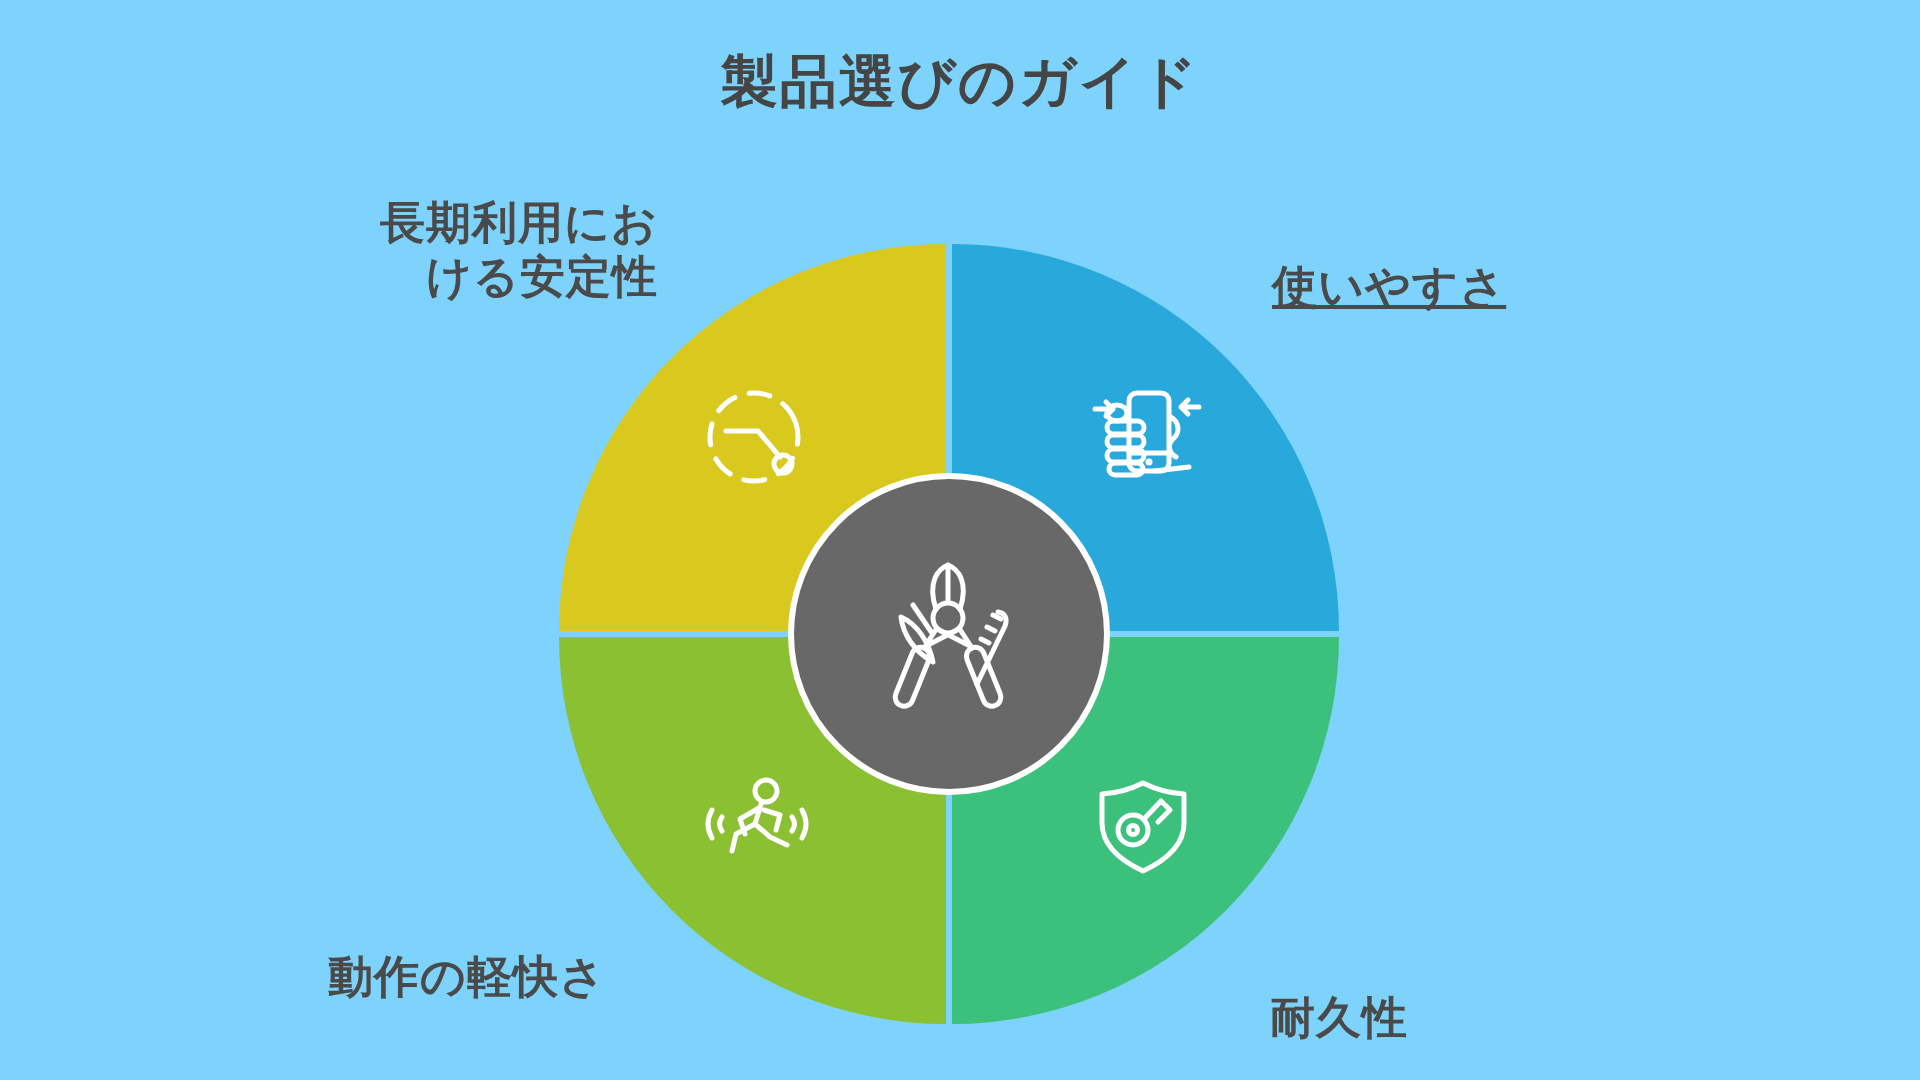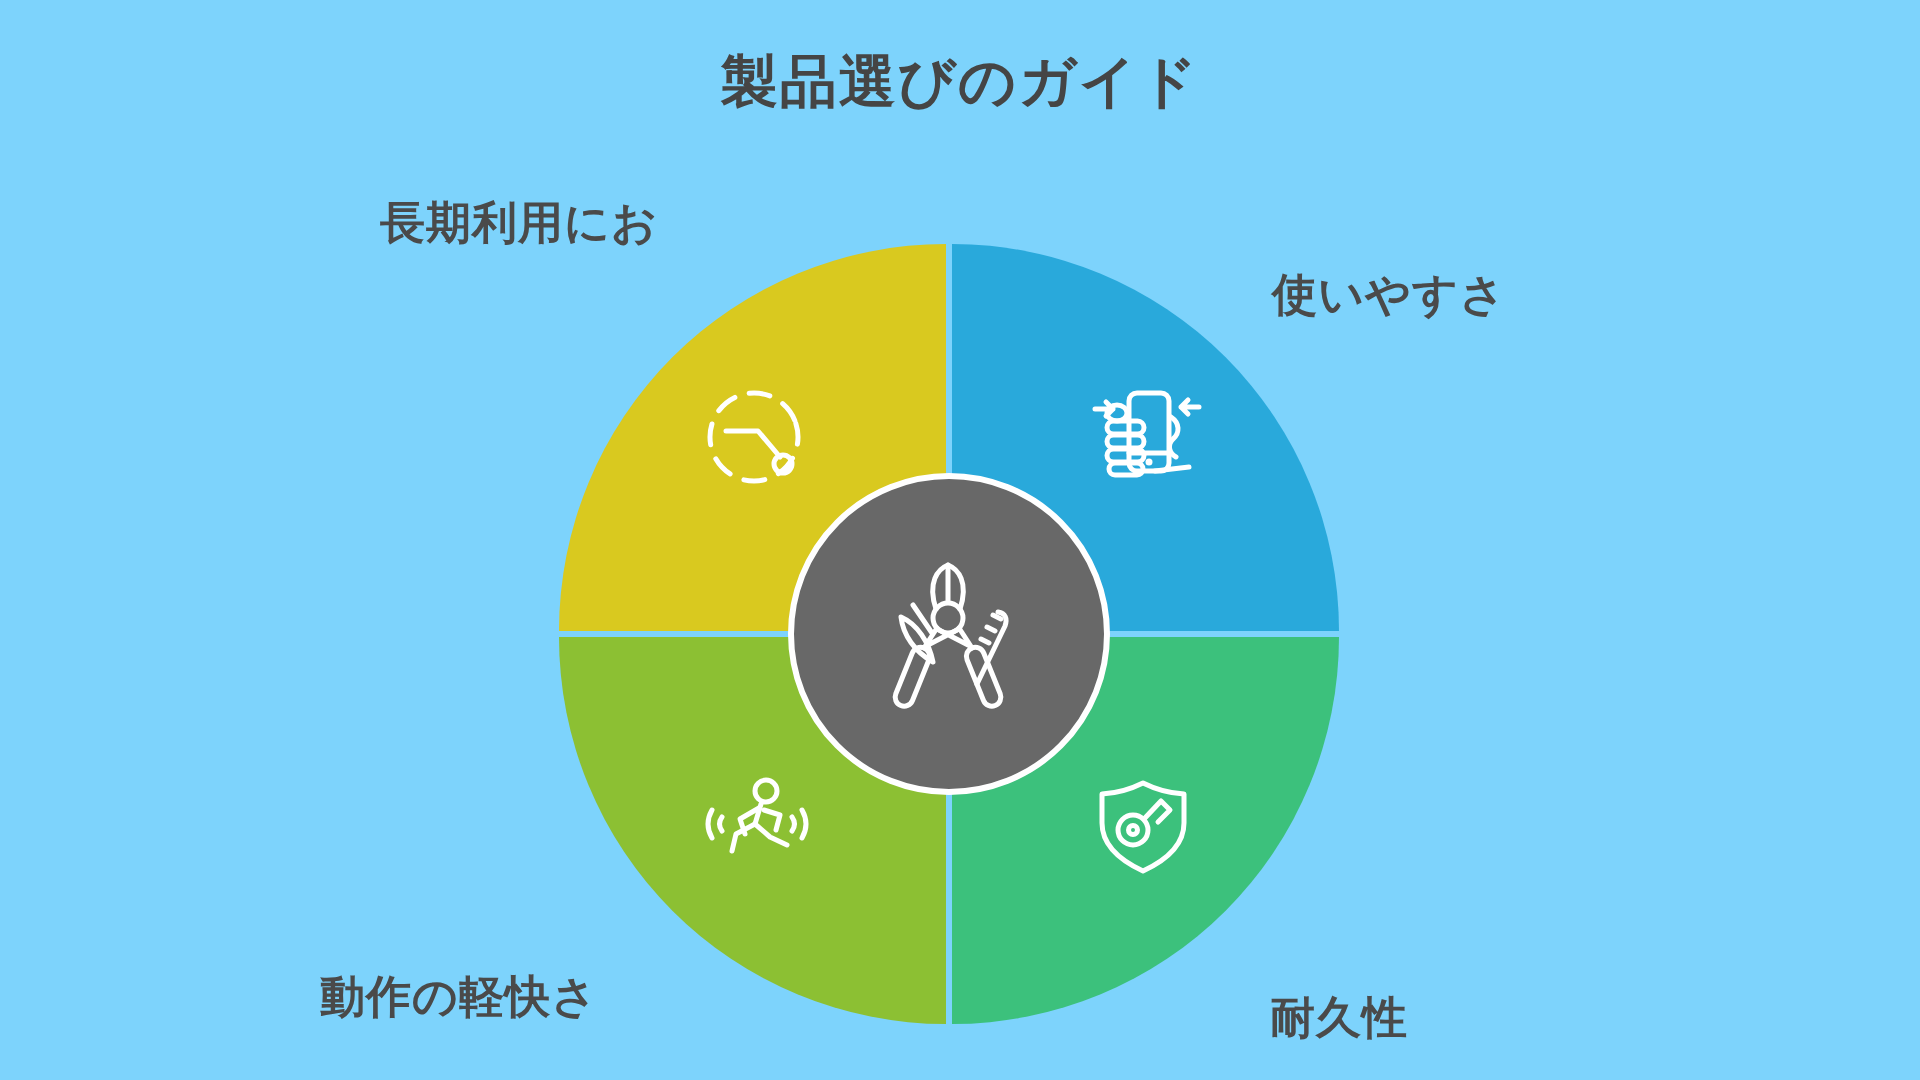--- a/index.html
+++ b/index.html
@@ -10,22 +10,22 @@
     position:absolute; left:0; top:44px; width:1920px;
     text-align:center; font-size:57px; font-weight:700; color:#454545;
     letter-spacing:2px;
   }
   .wheel-svg { position:absolute; left:0; top:0; }
   .quad-label {
     position:absolute; font-size:45px; font-weight:700; color:#4a4a4a;
     line-height:1.2; letter-spacing:1px; white-space:nowrap;
   }
   .label-stability { right:1262px; top:196px; text-align:right; }
-  .label-ease      { left:1272px; top:268px; }
-  .label-light     { left:320px;  top:950px;margin-top:20px; }
+  .label-ease      { left:1272px; top:260px;text-decoration:underline; }
+  .label-light     { left:328px;  top:950px; }
   .label-durability{ left:1270px; top:950px;margin-top:41px; }
   .icon-stroke { fill:none; stroke:#ffffff; stroke-width:5; stroke-linecap:round; stroke-linejoin:round; }
 </style>
 </head>
 <body>
 
 <div class="canvas">
 
   <div class="title">製品選びのガイド</div>
 
@@ -88,18 +88,19 @@
       <rect class="icon-stroke" x="-9" y="0" width="18" height="62" rx="9" transform="translate(24,8) rotate(-22)"></rect>
       <path class="icon-stroke" d="M -47,-23 C -31,-16 -19,2 -15,22 C -33,12 -45,-5 -47,-23 Z"></path>
       <line class="icon-stroke" x1="-35" y1="-35" x2="-16" y2="-7"></line>
       <path class="icon-stroke" d="M 29,44 L 57,-14 Q 61,-26 50,-28"></path>
       <path class="icon-stroke" d="M 41,3 L 33,-1 M 47,-9 L 39,-13 M 53,-21 L 45,-25"></path>
     </g>
   </svg>
 
   <div class="quad-label label-stability">
     <div>長期利用にお</div>
+    <div>ける安定性</div>
   </div>
   <div class="quad-label label-ease">使いやすさ</div>
   <div class="quad-label label-light">動作の軽快さ</div>
   <div class="quad-label label-durability">耐久性</div>
 
 </div>
 
 </body></html>

